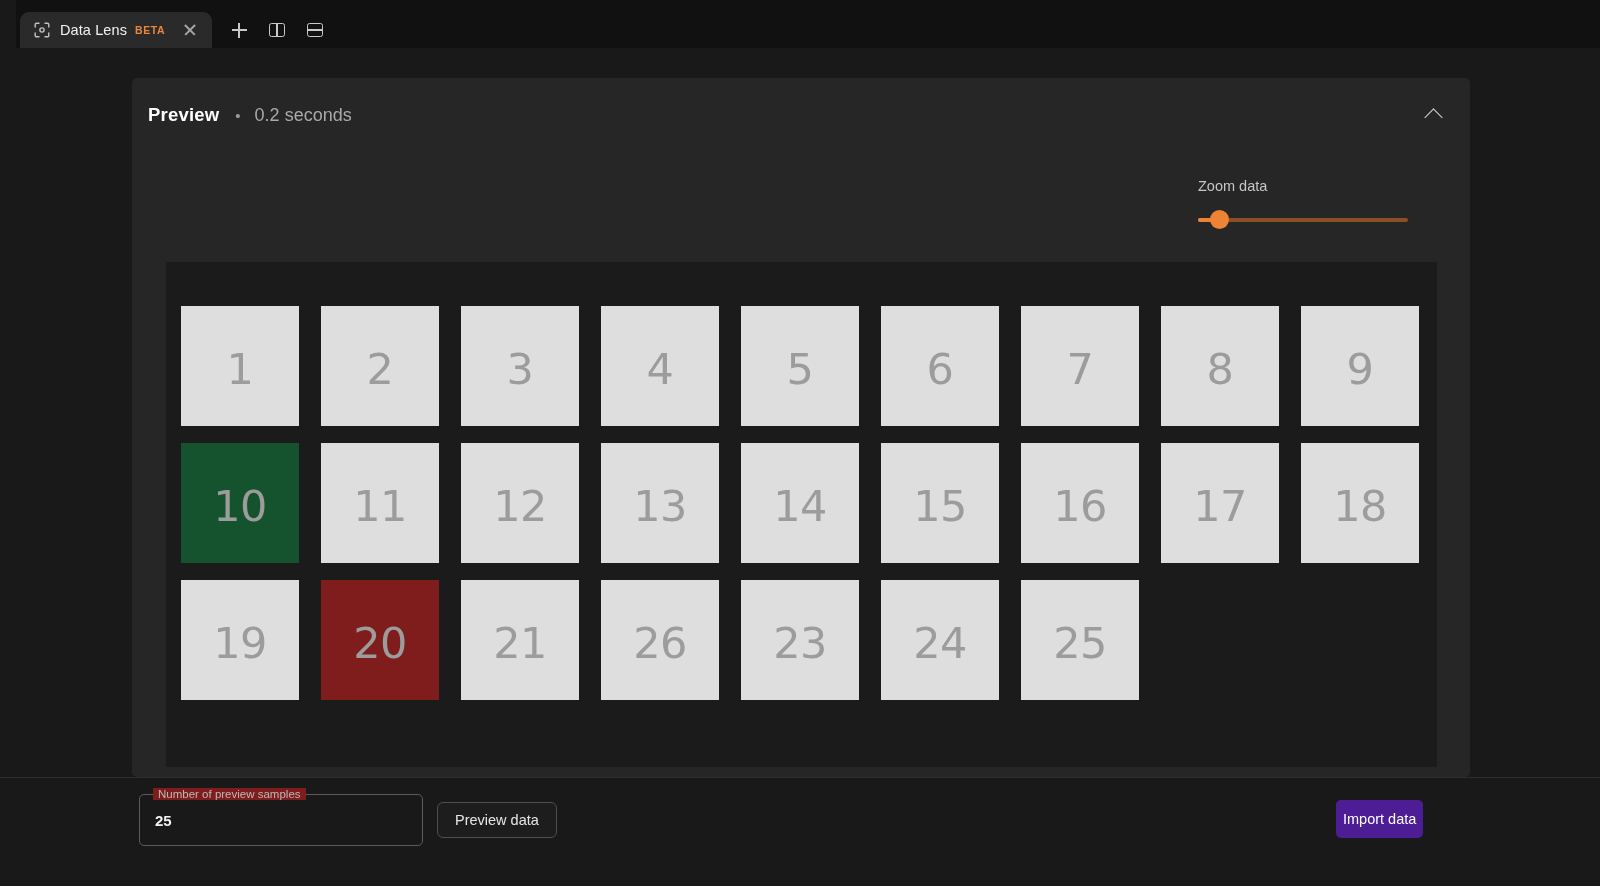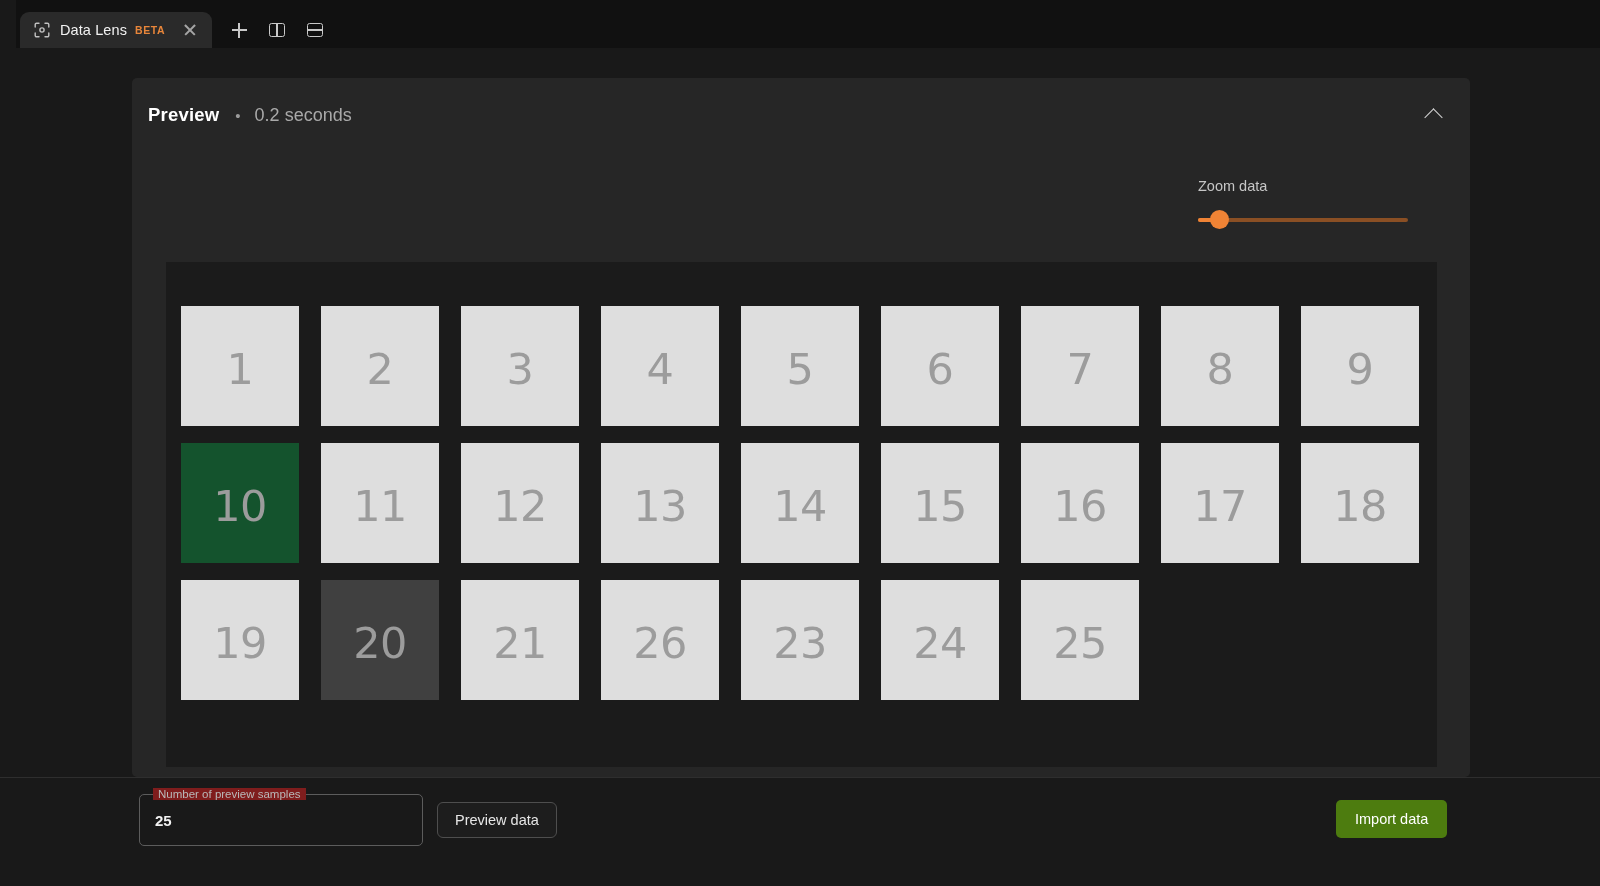--- a/index.html
+++ b/index.html
@@ -291,25 +291,25 @@
     border-radius: 6px;
     background: #1d1d1d;
     font-size: 14.5px;
     color: #e6e6e6;
     box-sizing: border-box;
   }
   .primary-btn {
     position: absolute;
     left: 1336px; top: 22px;
     height: 38px;
-    padding: 0 19px;
+    padding: 0 7px;
     display: flex;
     align-items: center;
     border-radius: 5px;
-    background: #4d7c0f;
+    background: #4c1d95;
     font-size: 14.5px;
     color: #ffffff;
     box-sizing: border-box;
   }
 </style>
 </head>
 <body>
 
 <div class="tabstrip">
 
@@ -412,21 +412,21 @@
         </div>
         <div class="tile" style="background: rgb(222, 222, 222);">
           <span class="tile-num" style="color: rgb(156, 156, 156);">17</span>
         </div>
         <div class="tile" style="background: rgb(222, 222, 222);">
           <span class="tile-num" style="color: rgb(156, 156, 156);">18</span>
         </div>
         <div class="tile" style="background: rgb(222, 222, 222);">
           <span class="tile-num" style="color: rgb(156, 156, 156);">19</span>
         </div>
-        <div class="tile" style="background: #404040; text-align: right;">
+        <div class="tile" style="background: #7f1d1d; text-align: right;">
           <span class="tile-num" style="color: rgb(156, 156, 156);">20</span>
         </div>
         <div class="tile" style="background: rgb(222, 222, 222);">
           <span class="tile-num" style="color: rgb(156, 156, 156);">21</span>
         </div>
         <div class="tile" style="background: rgb(222, 222, 222);">
           <span class="tile-num" style="color: rgb(156, 156, 156);">26</span>
         </div>
         <div class="tile" style="background: rgb(222, 222, 222);">
           <span class="tile-num" style="color: rgb(156, 156, 156);">23</span>

